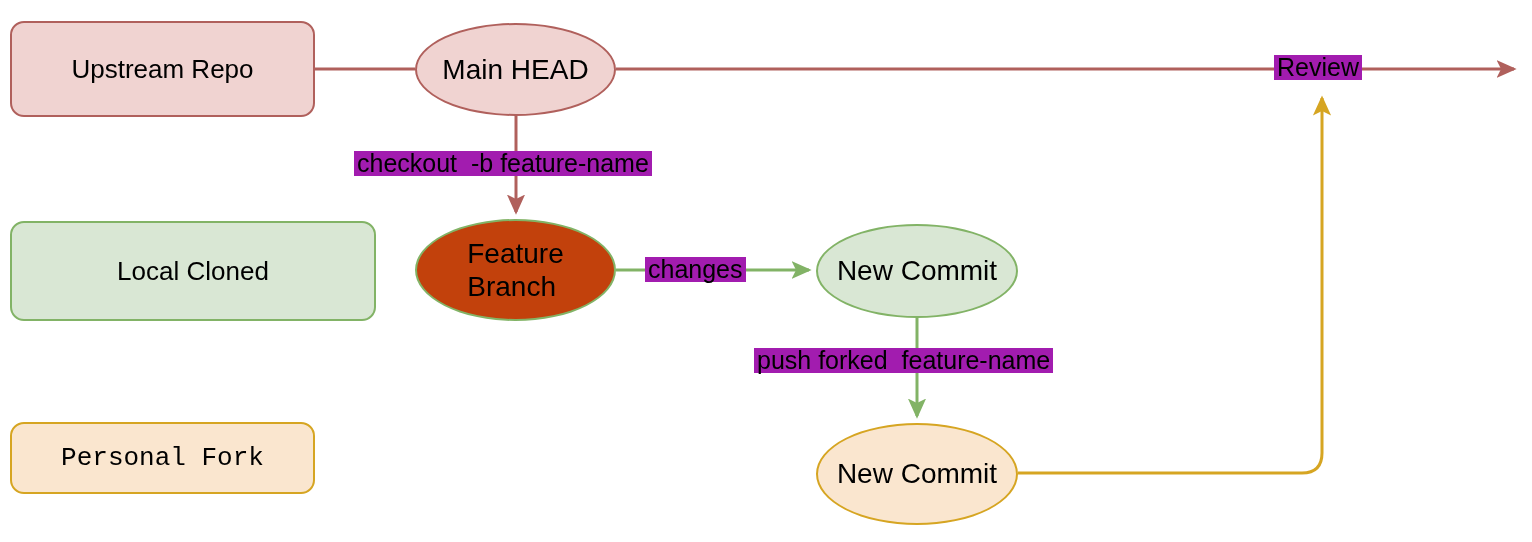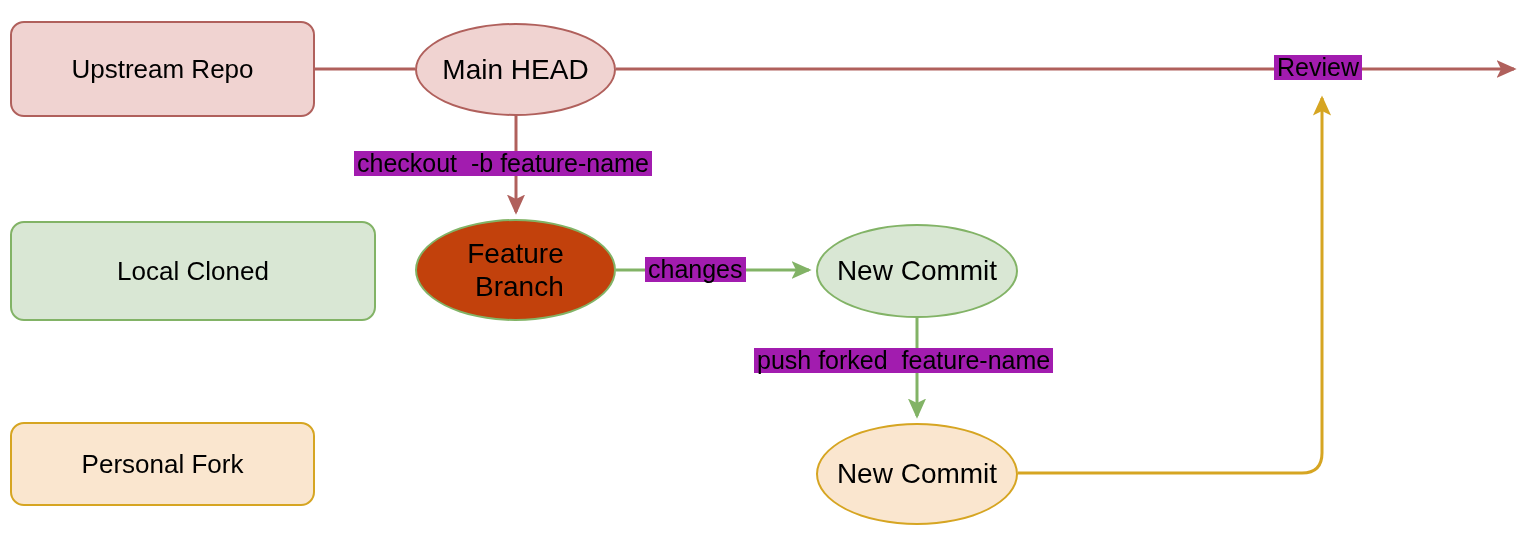--- a/index.html
+++ b/index.html
@@ -22,21 +22,21 @@
     left: 0;
     top: 0;
     width: 1532px;
     height: 542px;
   }
   .node {
     position: absolute;
     display: flex;
     align-items: center;
     justify-content: center;
-    text-align: right;
+    text-align: left;
     color: #000000;
     box-sizing: border-box;
     line-height: 1.18;
   }
   .lane {
     border-radius: 14px;
     border-width: 2px;
     border-style: solid;
     font-size: 26px;
   }
@@ -48,22 +48,22 @@
   }
   .lane-upstream {
     left: 10px; top: 21px; width: 305px; height: 96px;
     background: #f0d3d1; border-color: #b0605c;
   }
   .lane-local {
     left: 10px; top: 221px; width: 366px; height: 100px;
     background: #d9e7d4; border-color: #82b366;
   }
   .lane-fork {
-    left: 10px; top: 422px; width: 305px; height: 84px;
-    background: #fae6cf; border-color: #d6a522;
+    left: 10px; top: 422px; width: 305px; height: 72px;
+    background: #fae6cf; border-color: #d6a522; font-family: Liberation Mono, monospace;
   }
   .node-main-head {
     left: 415px; top: 23px; width: 201px; height: 93px;
     background: #f0d3d1; border-color: #b0605c;
   }
   .node-feature-branch {
     left: 415px; top: 219px; width: 201px; height: 102px;
     background: #c2410c; border-color: #82b366;
   }
   .node-new-commit-green {

